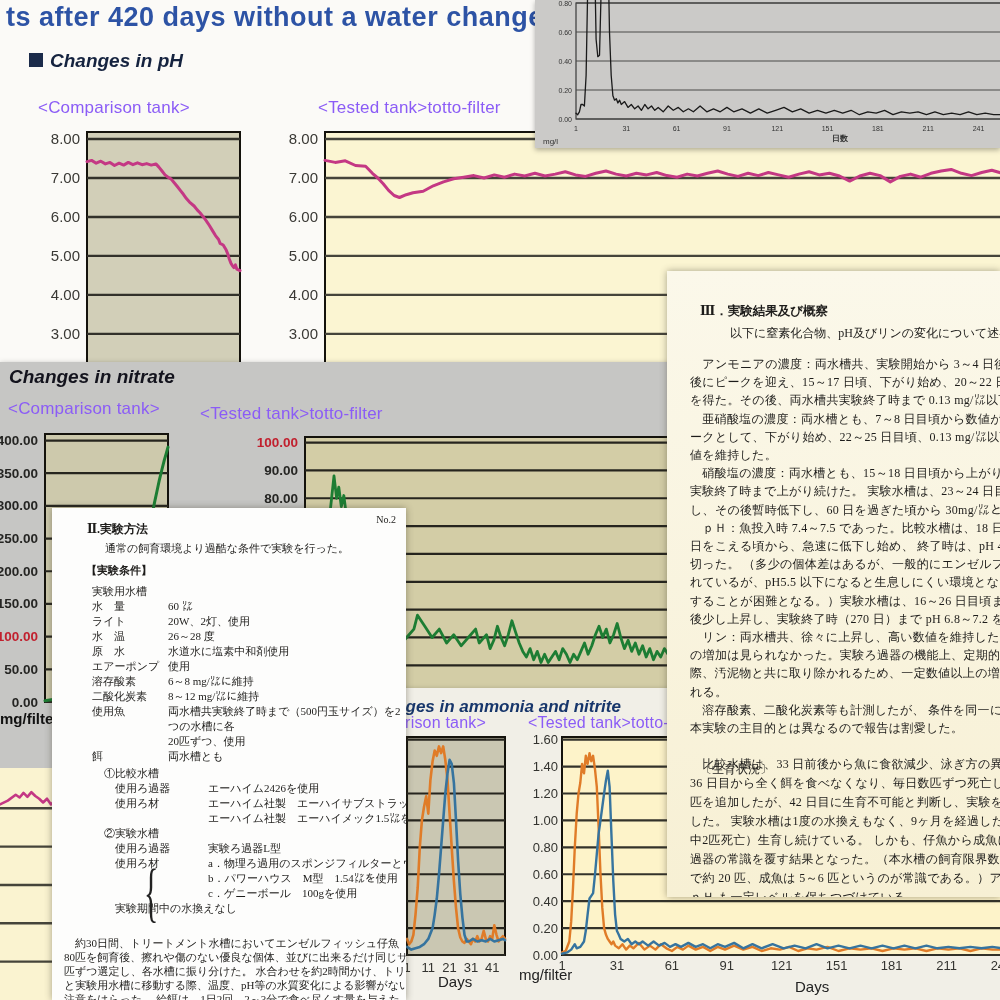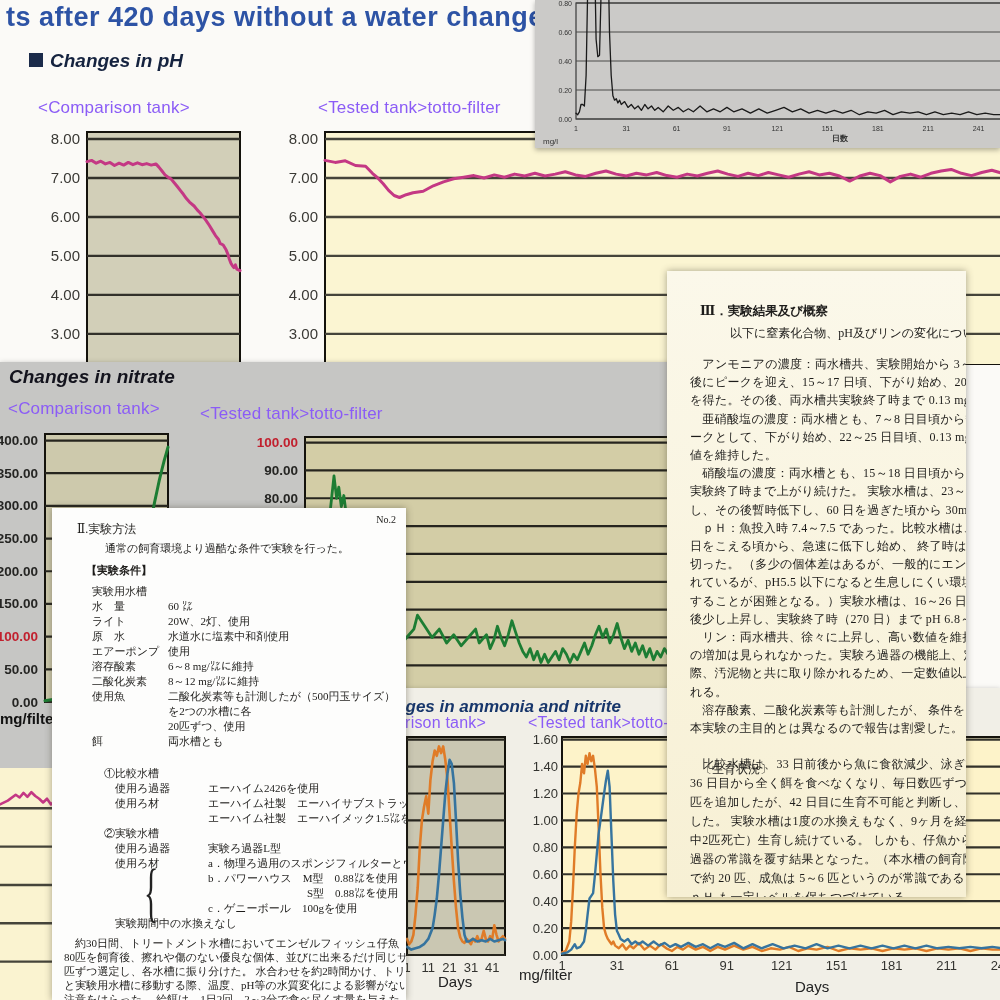--- a/index.html
+++ b/index.html
@@ -239,54 +239,58 @@
       <text x="436.5679012345679" y="240" text-anchor="middle" fill="#33332f" font-size="13" font-weight="400">211</text>
       <text x="491.5061728395061" y="240" text-anchor="middle" fill="#33332f" font-size="13" font-weight="400">241</text>
       <polyline points="52.0,222.3 55.7,221.0 59.3,211.5 61.2,191.4 63.0,157.7 64.8,117.3 66.7,83.7 68.5,63.5 70.3,52.8 72.1,33.9 74.0,43.3 75.8,25.8 77.6,33.9 79.5,23.1 81.3,31.2 83.1,25.8 85.0,39.3 86.8,56.8 88.6,97.2 90.5,144.3 92.3,177.9 94.1,198.1 96.0,204.8 97.8,208.9 99.6,211.5 101.4,214.2 103.3,211.5 105.1,215.6 108.8,218.3 112.4,214.2 116.1,219.6 119.8,215.6 123.4,218.3 128.9,212.9 134.4,219.6 139.9,215.6 145.4,219.6 150.9,214.2 156.4,218.3 161.9,221.0 167.4,216.9 172.9,219.6 178.4,215.6 185.7,219.6 193.0,216.9 200.3,221.0 207.7,216.9 215.0,219.6 224.1,215.6 233.3,219.6 242.5,216.9 251.6,221.0 260.8,218.3 269.9,219.6 279.1,216.9 288.2,221.0 297.4,218.3 306.5,219.6 317.5,216.9 328.5,221.0 339.5,218.3 350.5,219.6 361.5,218.3 372.5,221.0 383.5,218.3 394.4,219.6 405.4,218.3 416.4,221.0 427.4,218.3 438.4,219.6 449.4,218.3 460.4,221.0 471.4,218.3 482.3,219.6 491.5,219.6" fill="none" stroke="#e07c28" stroke-width="2.4" stroke-linejoin="round" stroke-linecap="round"></polyline>
       <polyline points="52.0,223.7 57.5,222.3 61.2,219.6 64.8,214.2 66.7,218.3 70.3,216.9 74.0,211.5 75.8,200.8 77.6,184.6 79.5,168.5 81.3,165.8 83.1,163.1 85.0,144.3 86.8,124.1 88.6,103.9 90.5,90.4 92.3,77.0 94.1,63.5 96.0,50.1 97.8,40.6 99.6,56.8 101.4,103.9 103.3,151.0 105.1,184.6 106.9,200.8 108.8,204.8 110.6,208.9 114.3,211.5 117.9,208.9 121.6,214.2 125.3,211.5 128.9,214.2 132.6,211.5 138.1,215.6 143.6,211.5 149.1,215.6 154.6,212.9 160.0,216.9 165.5,214.2 171.0,216.9 178.4,212.9 185.7,216.9 193.0,214.2 200.3,218.3 207.7,214.2 215.0,216.9 224.1,212.9 233.3,218.3 242.5,214.2 251.6,218.3 262.6,214.2 273.6,218.3 284.6,215.6 295.6,218.3 306.5,214.2 317.5,218.3 328.5,215.6 339.5,218.3 350.5,215.6 361.5,218.3 372.5,215.6 383.5,218.3 394.4,215.6 405.4,218.3 416.4,215.6 427.4,218.3 438.4,216.9 449.4,218.3 460.4,216.9 471.4,218.3 482.3,216.9 491.5,218.3" fill="none" stroke="#36749f" stroke-width="2.4" stroke-linejoin="round" stroke-linecap="round"></polyline>
     </svg>
   <div class="abs unit-label" style="left:519px;top:966px;">mg/filter</div>
   <div class="abs unit-label" style="left:795px;top:978px;">Days</div>
 
   <div id="white-doc" class="doc" style="left:52px;top:508px;width:354px;height:492px;">
     <div class="abs" style="right:10px;top:6px;font-size:10px;">No.2</div>
-    <div class="abs jp" style="left:25px;top:13px;font-size:12px;font-weight:400;">Ⅱ.実験方法</div>
+    <div class="abs jp" style="left:35px;top:13px;font-size:12px;font-weight:700;">Ⅱ.実験方法</div>
     <div class="abs jp" style="left:53px;top:33px;font-size:11px;">通常の飼育環境より過酷な条件で実験を行った。</div>
     <div class="abs jp" style="left:34px;top:55px;font-size:11px;font-weight:600;">【実験条件】</div>
     <div class="abs" id="wd-cond" style="left:40px;top:76px;width:312px;">
         <div class="wd-row">
           <span class="lab">実験用水槽</span>
         </div>
         <div class="wd-row">
           <span class="lab">水　量</span>
           <span class="val">60 ㍑</span>
         </div>
         <div class="wd-row">
           <span class="lab">ライト</span>
           <span class="val">20W、2灯、使用</span>
         </div>
         <div class="wd-row">
+          <span class="lab">水　温</span>
+          <span class="val">26～28 度</span>
+        </div>
+        <div class="wd-row">
           <span class="lab">原　水</span>
           <span class="val">水道水に塩素中和剤使用</span>
         </div>
         <div class="wd-row">
           <span class="lab">エアーポンプ</span>
           <span class="val">使用</span>
         </div>
         <div class="wd-row">
           <span class="lab">溶存酸素</span>
           <span class="val">6～8 mg/㍑に維持</span>
         </div>
         <div class="wd-row">
           <span class="lab">二酸化炭素</span>
           <span class="val">8～12 mg/㍑に維持</span>
         </div>
         <div class="wd-row">
           <span class="lab">使用魚</span>
-          <span class="val">二酸化炭素等も計測したが（500円玉サイズ）を2つの水槽に各
+          <span class="val">両水槽共実験終了時まで（500円玉サイズ）を2つの水槽に各
 20匹ずつ、使用</span>
         </div>
         <div class="wd-row">
           <span class="lab">餌</span>
           <span class="val">両水槽とも</span>
         </div>
       </div>
     <div class="abs" id="wd-eq" style="left:52px;top:258px;width:300px;">
         <div class="eq-row">
           <span class="lab">①比較水槽</span>
@@ -311,46 +315,42 @@
         <div class="eq-row">
           <span class="lab">　使用ろ過器</span>
           <span class="val">実験ろ過器L型</span>
         </div>
         <div class="eq-row">
           <span class="lab">　使用ろ材</span>
           <span class="val">a．物理ろ過用のスポンジフィルターとウールマットを使用</span>
         </div>
         <div class="eq-row">
           <span class="lab"></span>
-          <span class="val">b．パワーハウス　M型　0.88㍑を使用</span>
-        </div>
-        <div class="eq-row">
-          <span class="lab"></span>
-          <span class="val">　　　　　　　　　S型　0.88㍑を使用</span>
+          <span class="val">b．パワーハウス　M型　1.54㍑を使用</span>
         </div>
         <div class="eq-row">
           <span class="lab"></span>
           <span class="val">c．ゲニーボール　100gを使用</span>
         </div>
         <div class="eq-row">
           <span class="lab">　実験期間中の水換えなし</span>
           <span class="val"></span>
         </div>
       </div>
     <div class="abs" style="left:92px;top:346px;font-size:66px;font-weight:100;transform:scaleX(.45);transform-origin:left top;color:#222;">{</div>
     <div class="abs" id="wd-para" style="left:12px;top:428px;width:342px;">
         <div class="para-line">　約30日間、トリートメント水槽においてエンゼルフィッシュ仔魚（500円玉サイズ）</div>
         <div class="para-line">80匹を飼育後、擦れや傷のない優良な個体、並びに出来るだけ同じサイズのものを20</div>
         <div class="para-line">匹ずつ選定し、各水槽に振り分けた。 水合わせを約2時間かけ、トリートメント水槽</div>
         <div class="para-line">と実験用水槽に移動する際、温度、pH等の水質変化による影響がないよう、 最大限</div>
         <div class="para-line">注意をはらった。 給餌は、1日2回、2～3分で食べ尽くす量を与えた。</div>
       </div>
   </div>
 
-  <div id="cream-doc" class="doc" style="left:667px;top:271px;width:299px;height:626px;">
+  <div id="cream-doc" class="doc" style="left:667px;top:271px;width:333px;height:626px;">
     <div class="abs jp" style="left:33px;top:32px;font-size:12.5px;font-weight:600;">Ⅲ．実験結果及び概察</div>
     <div class="abs jp" style="left:63px;top:54px;font-size:12px;">以下に窒素化合物、pH及びリンの変化について述べる。</div>
     <div class="abs" id="cd-p1" style="left:23px;top:84px;width:320px;">
         <div class="cline">　アンモニアの濃度：両水槽共、実験開始から 3～4 日後、徐々に上</div>
         <div class="cline">後にピークを迎え、15～17 日頃、下がり始め、20～22 日頃には 0.25</div>
         <div class="cline">を得た。その後、両水槽共実験終了時まで 0.13 mg/㍑以下の低い数値</div>
         <div class="cline">　亜硝酸塩の濃度：両水槽とも、7～8 日目頃から数値が上がり始め</div>
         <div class="cline">ークとして、下がり始め、22～25 日目頃、0.13 mg/㍑以下の水準に達</div>
         <div class="cline">値を維持した。</div>
         <div class="cline">　硝酸塩の濃度：両水槽とも、15～18 日目頃から上がり始めた。比較</div>

